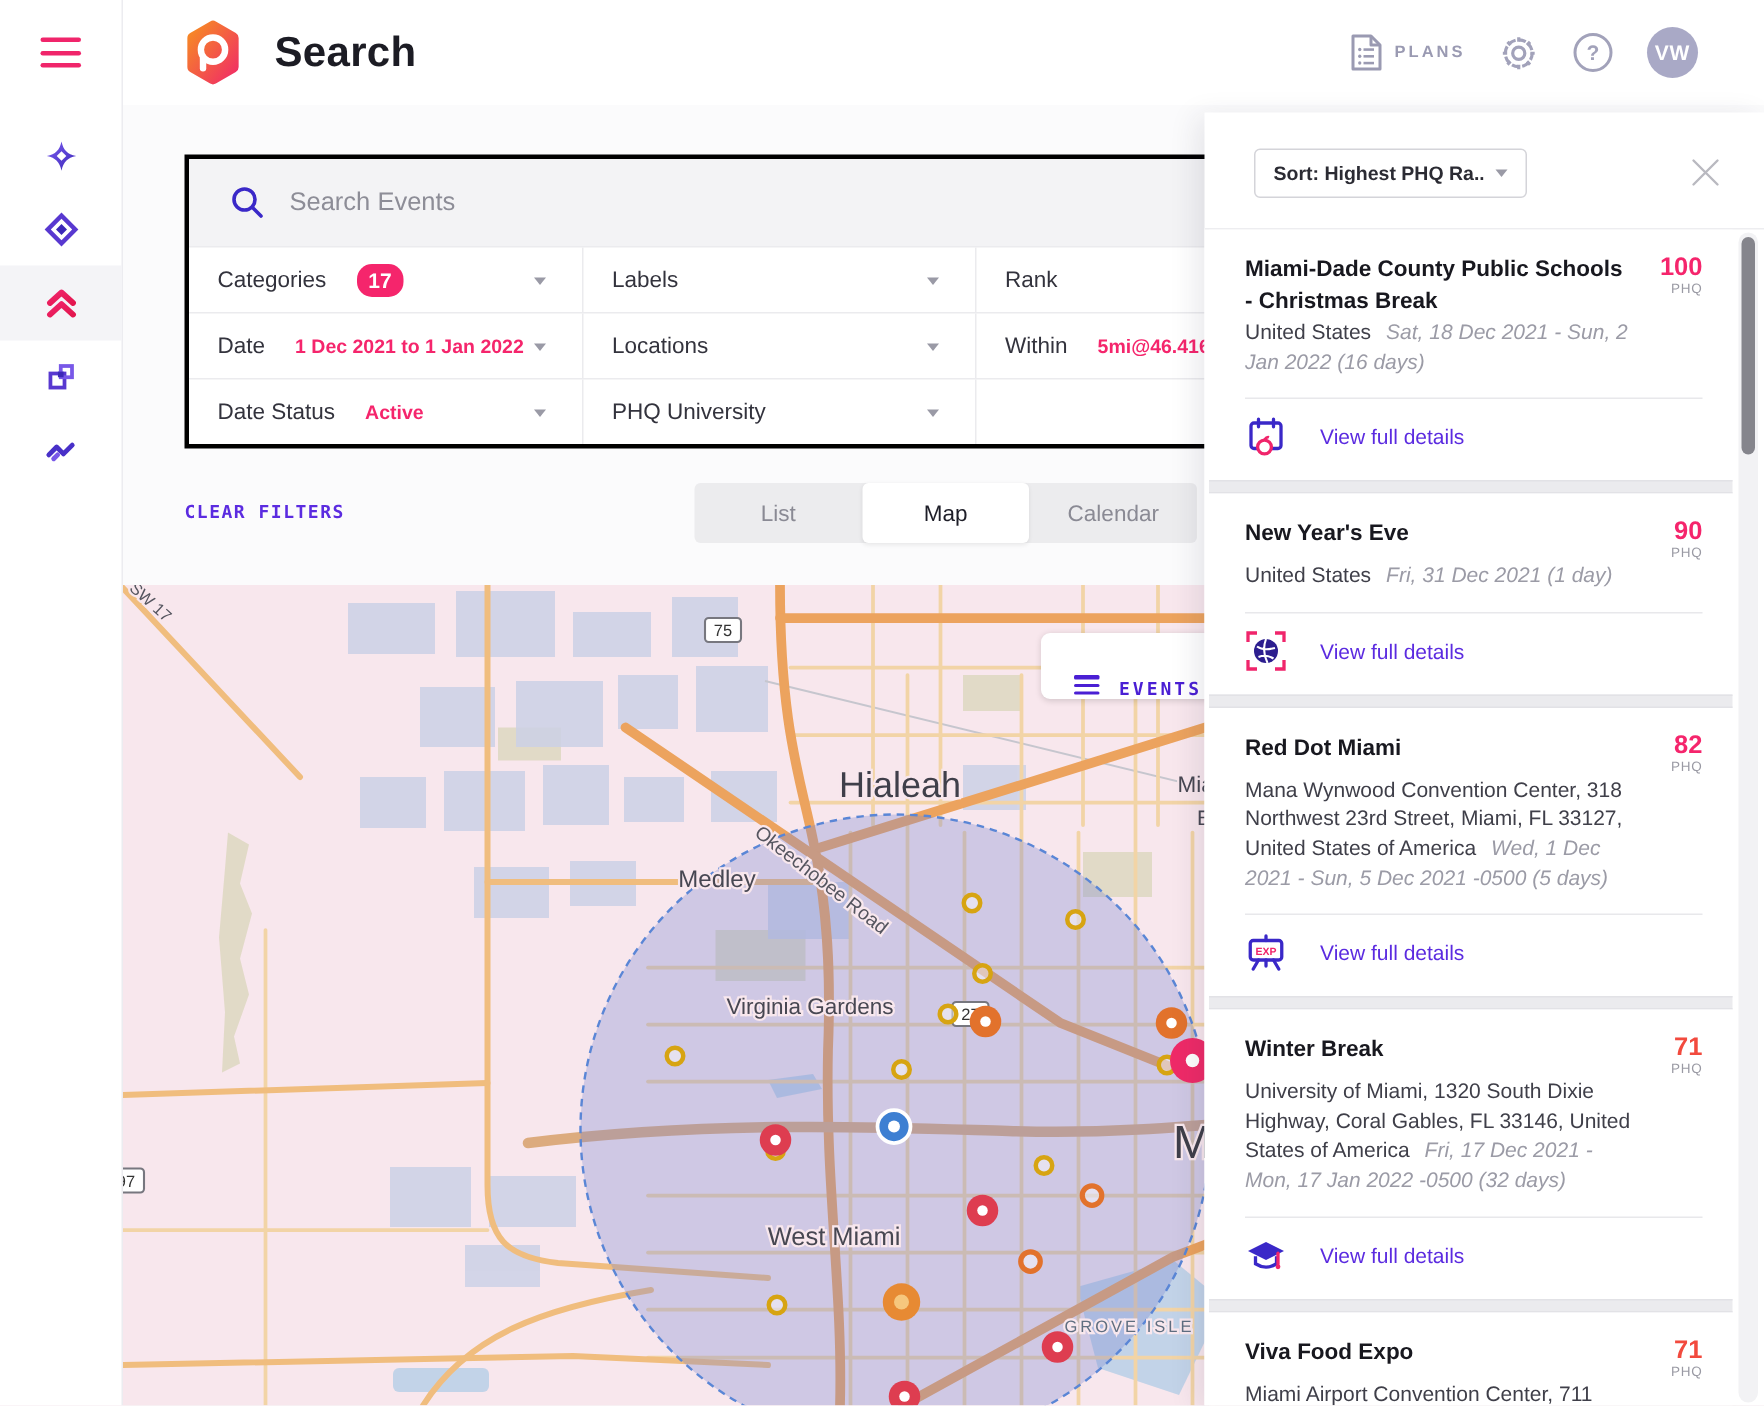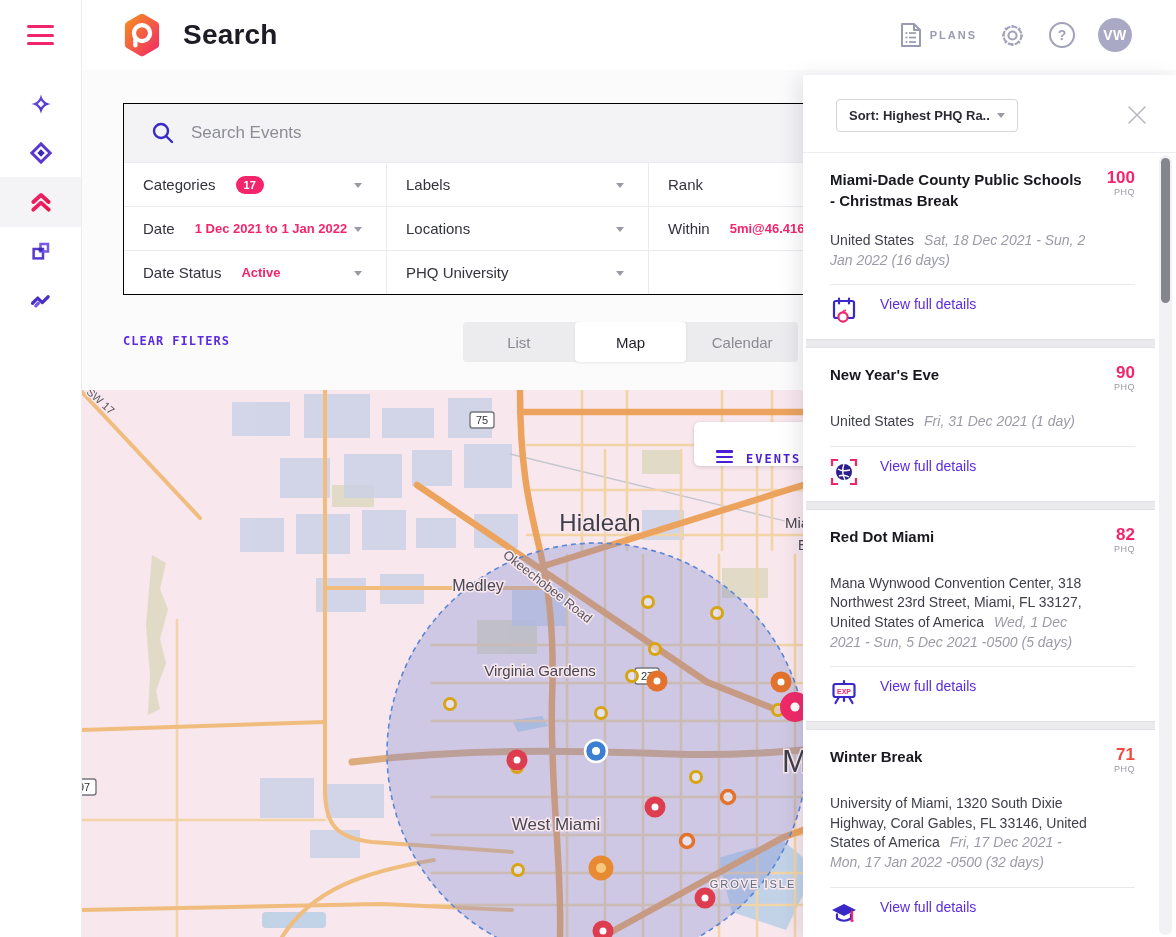--- a/index.html
+++ b/index.html
@@ -18,32 +18,32 @@
   .logo { margin-left:41px; width:38px; height:44px; }
   .app-title { margin-left:22px; font-size:28px; font-weight:bold; color:#1c1c24; letter-spacing:.2px; }
   .header-right { position:absolute; right:44px; top:0; height:70px; display:flex; align-items:center; gap:22px; }
   .plans { display:flex; align-items:center; gap:8px; cursor:pointer; }
   .plans-label { font-size:11px; font-weight:bold; letter-spacing:2px; color:#9a9ab2; }
   .avatar { width:34px; height:34px; border-radius:50%; background:#a9a9c6; color:#fff; font-size:14px; font-weight:bold; display:flex; align-items:center; justify-content:center; letter-spacing:.5px; }
 
   
   .main { position:absolute; left:82px; top:70px; width:1094px; height:867px; background:#fbfbfc; z-index:1; }
 
-  .filter-card { position:absolute; left:41px; top:33px; width:970px; background:#fff; border:1px solid #000000; }
+  .filter-card { position:absolute; left:41px; top:33px; width:970px; background:#fff; border:3px solid #000000; }
   .search-row { height:58px; background:#f3f3f5; display:flex; align-items:center; padding-left:27px; gap:16px; cursor:text; }
   .search-placeholder { font-size:17px; color:#8d8d97; }
   .filter-grid { display:flex; flex-direction:column; }
   .filter-row { display:flex; height:44px; border-top:1px solid #ebebee; }
   .filter-cell { position:relative; display:flex; align-items:center; padding-left:19px; gap:20px; cursor:pointer; }
   .filter-cell.c1 { width:262px; }
   .filter-cell.c2 { width:262px; border-left:1px solid #ebebee; }
   .filter-cell.c3 { flex:1; border-left:1px solid #ebebee; }
   .filter-label { font-size:15px; color:#33333d; }
   .filter-value { font-size:13px; font-weight:bold; color:#f5256c; white-space:nowrap; }
-  .badge { background:#f5256c; color:#fff; font-size:11px; font-weight:bold; border-radius:10px; padding:3px 8px; }
+  .badge { background:#f5256c; color:#fff; font-size:14px; font-weight:bold; border-radius:10px; padding:3px 8px; }
   .chev { width:0; height:0; border-left:4px solid transparent; border-right:4px solid transparent; border-top:5px solid #9a9aa6; position:absolute; right:24px; top:50%; margin-top:-2px; }
 
   .clear-filters { position:absolute; left:41px; top:264px; font-family:"DejaVu Sans Mono", monospace; font-size:12px; font-weight:bold; letter-spacing:1px; color:#5b2be0; cursor:pointer; }
   .view-tabs { position:absolute; left:381px; top:252px; width:335px; height:40px; background:#ececee; border-radius:4px; display:flex; }
   .tab { flex:1; display:flex; align-items:center; justify-content:center; font-size:15px; color:#8a8a94; cursor:pointer; border-radius:4px; }
   .tab.active { background:#fff; color:#1e1e28; box-shadow:0 1px 3px rgba(0,0,0,.08); }
 
   
   .map { position:absolute; left:0; top:320px; width:1094px; height:547px; overflow:hidden; background:#f8e7ed; }
   .maplabel { font-family:"Liberation Sans", sans-serif; paint-order:stroke; stroke:#f8e7ed; stroke-width:3px; }
@@ -62,25 +62,25 @@
   .cards { position:absolute; left:3px; top:0; width:349px; }
   .scroll-track { position:absolute; right:4px; top:2px; width:13px; bottom:2px; background:#f2f2f4; border-radius:7px; }
   .scroll-thumb { position:absolute; left:2px; top:3px; width:9px; height:145px; background:#85858c; border-radius:5px; cursor:grab; }
 
   .event-card { padding:16px 20px 6px 24px; background:#fff; }
   .card-head { display:flex; align-items:flex-start; }
   .card-title { flex:1; font-size:15px; font-weight:bold; color:#18181f; line-height:1.4; padding-right:14px; }
   .rank-col { width:36px; text-align:right; flex:none; }
   .rank-num { font-size:17px; font-weight:bold; line-height:1; }
   .rank-phq { font-size:9px; color:#9a9aa4; letter-spacing:.5px; margin-top:1px; }
-  .card-meta { font-size:14px; color:#3f3f49; line-height:1.4; margin-top:20px; padding-right:40px; }
+  .card-meta { font-size:14px; color:#3f3f49; line-height:1.4; margin-top:1px; padding-right:40px; }
   .meta-loc { margin-right:10px; }
   .meta-date { font-style:italic; color:#9b9ba6; }
   .card-divider { border-top:1px solid #e8e8eb; margin-top:14px; }
-  .card-linkrow { display:flex; align-items:flex-start; gap:22px; padding:11px 0 9px 0; }
+  .card-linkrow { display:flex; align-items:center; gap:22px; padding:11px 0 9px 0; }
   .card-link { font-size:14px; color:#5b2be0; cursor:pointer; }
   .card-gap { height:9px; background:#ebebee; border-top:1px solid #e2e2e6; border-bottom:1px solid #e2e2e6; }
 </style>
 </head>
 <body>
 
 <div class="sidebar">
   <div class="hamburger">
       <span></span>
       <span></span>

